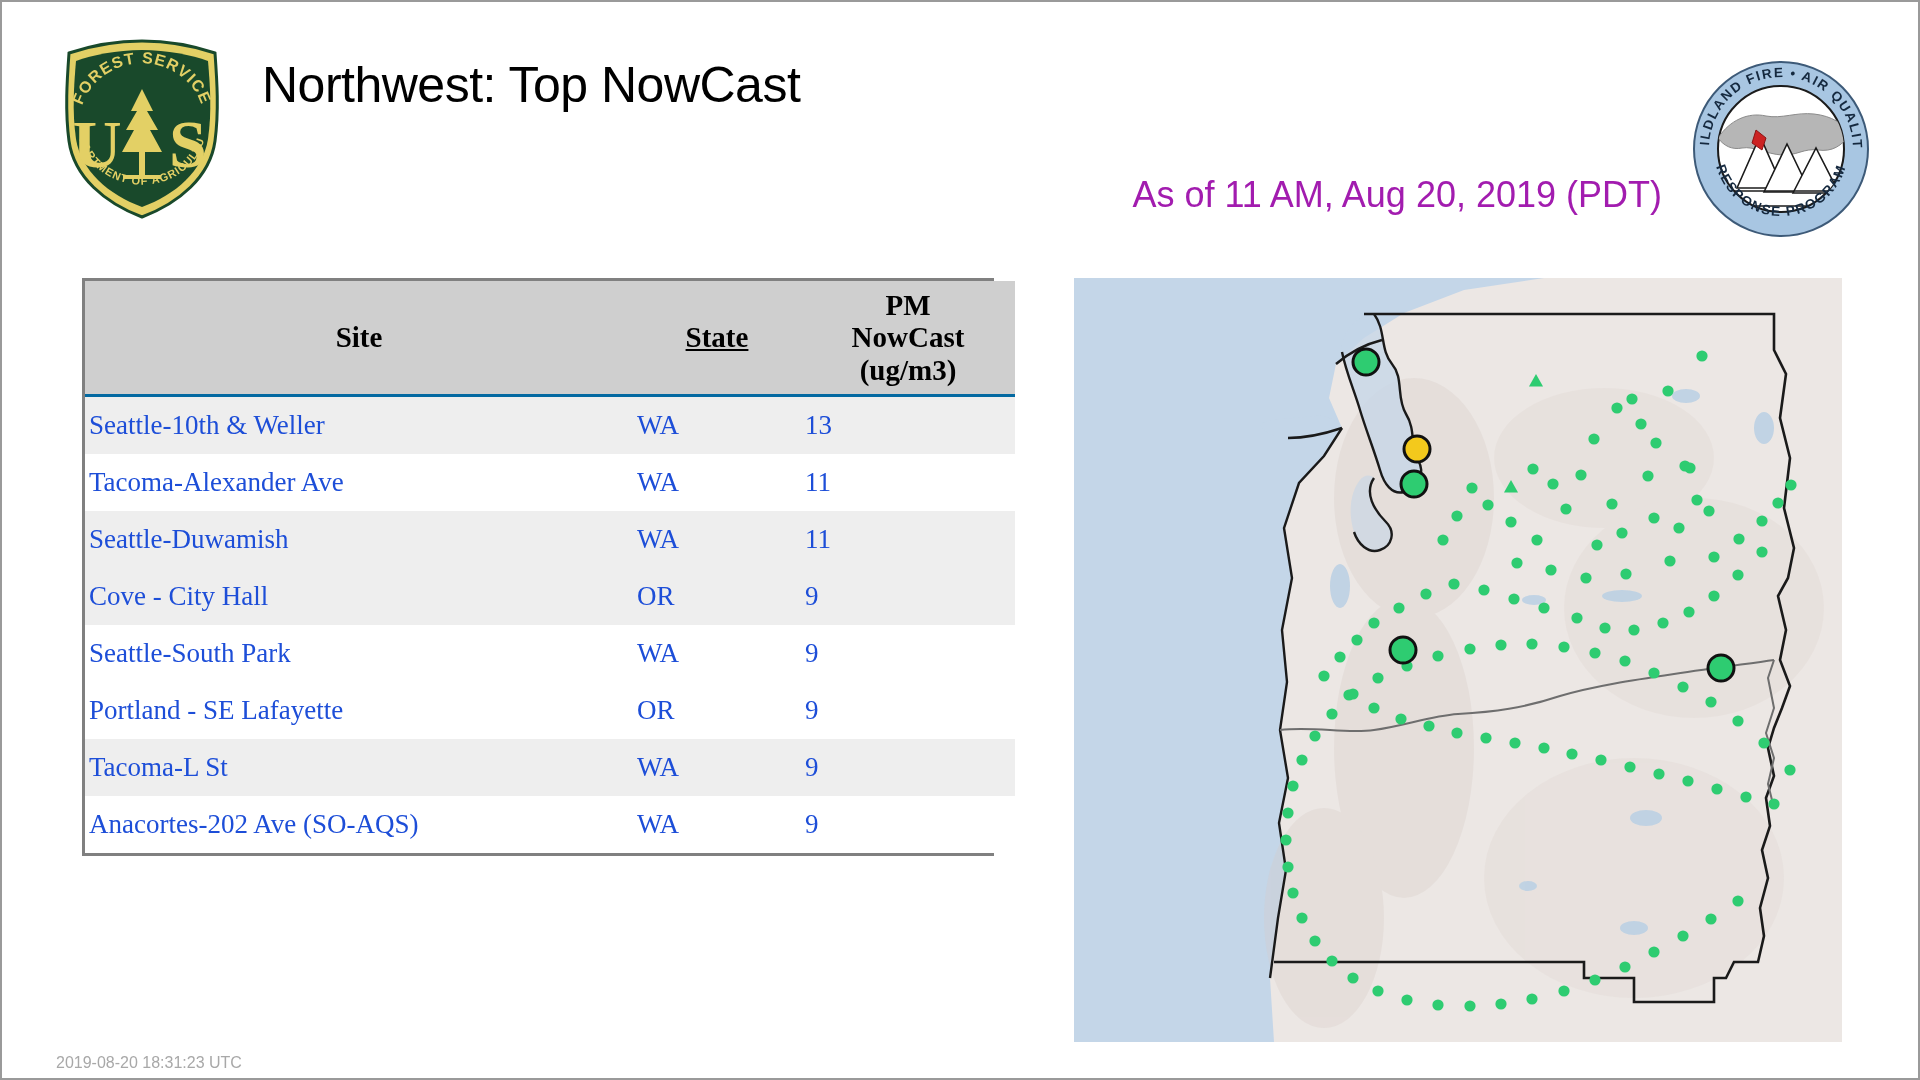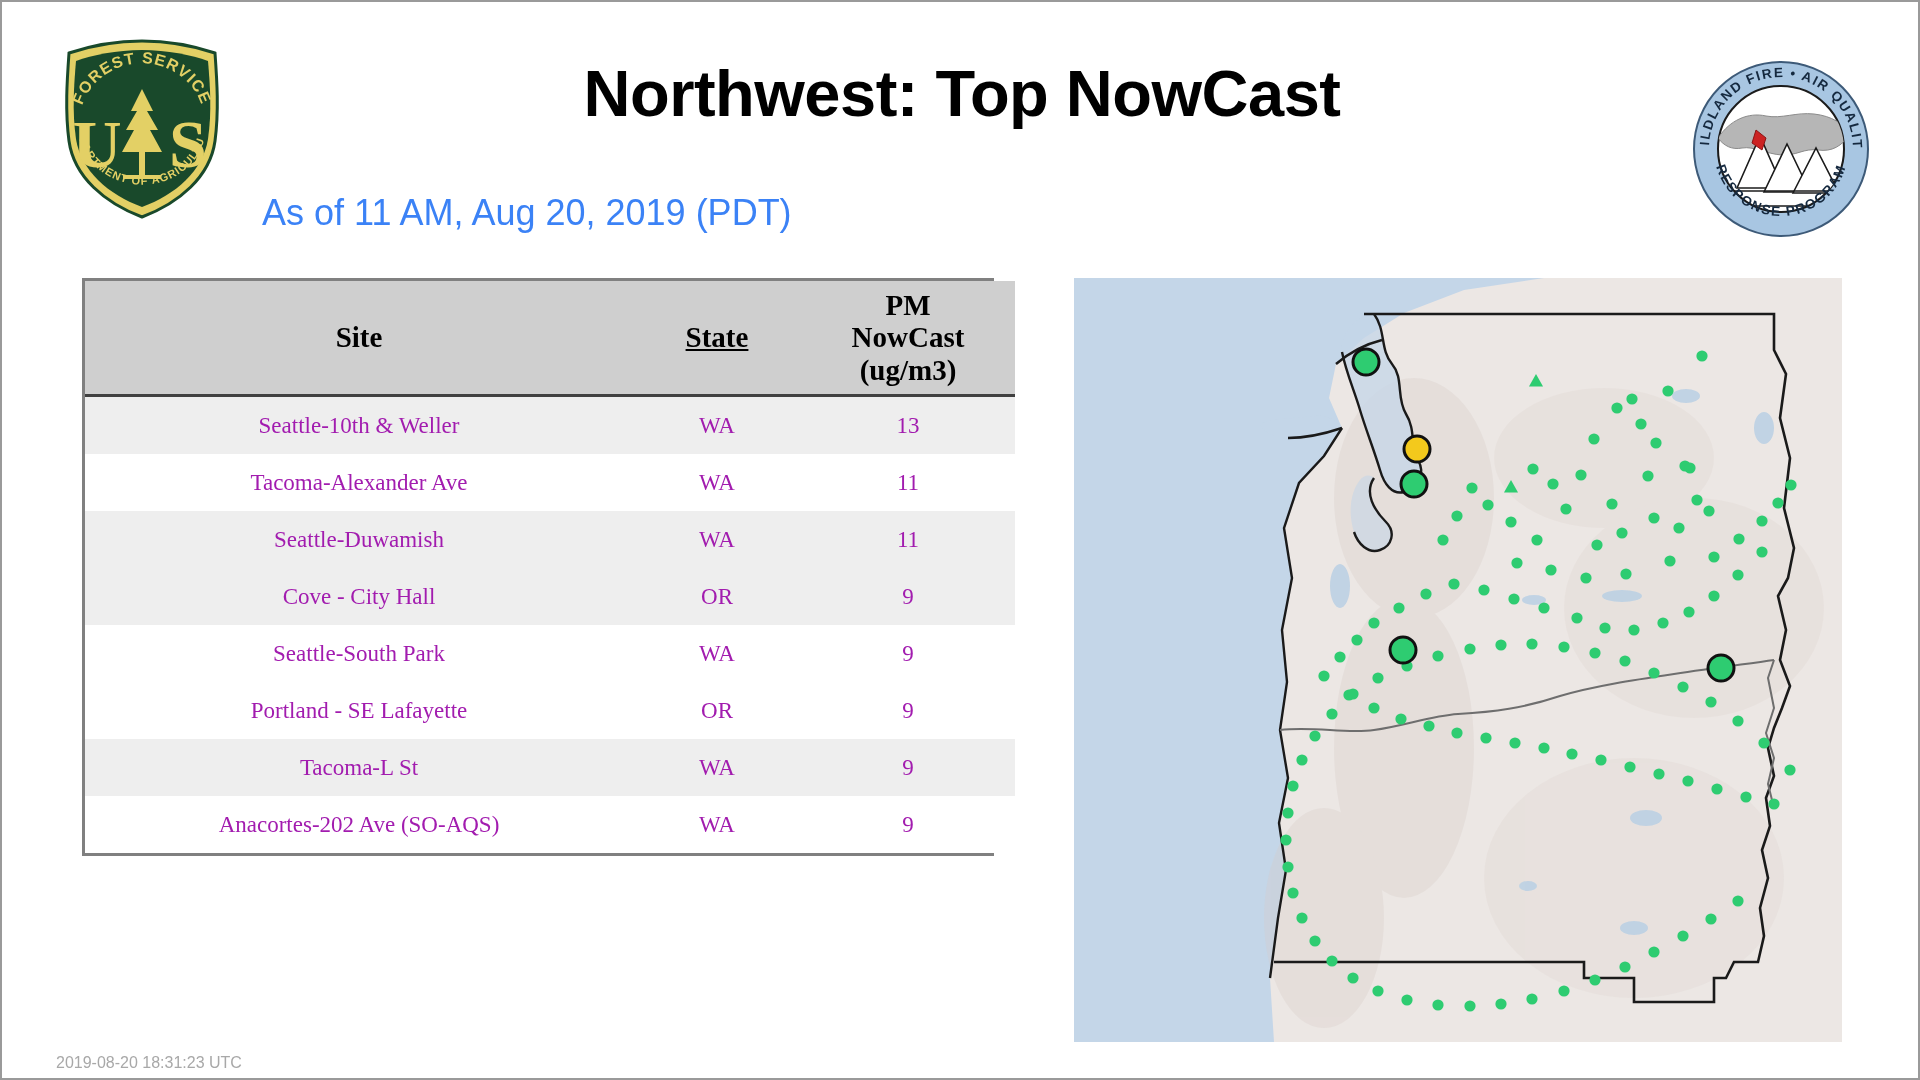--- a/index.html
+++ b/index.html
@@ -29,35 +29,35 @@
   }
   #wfaqrp-logo {
     position: absolute;
     left: 1690px; top: 58px;
     width: 178px; height: 178px;
   }
   #title {
     position: absolute;
     left: 260px; top: 54px;
     width: 1400px;
-    text-align: center;
-    font-size: 65px;
-    font-weight: 700;
+    text-align: left;
+    font-size: 50px;
+    font-weight: 400;
     color: #000000;
     letter-spacing: -0.5px;
     white-space: nowrap;
   }
   #subtitle {
     position: absolute;
-    left: 260px; top: 190px;
+    left: 260px; top: 172px;
     width: 1400px;
-    text-align: left;
+    text-align: right;
     font-size: 36px;
     font-weight: 400;
-    color: #3b82f6;
+    color: #a21caf;
     white-space: nowrap;
   }
 
   
   #table-wrap {
     position: absolute;
     left: 80px; top: 276px;
     width: 912px;
     box-sizing: border-box;
     border: 3px solid #808080;
@@ -70,30 +70,29 @@
     font-family: "Liberation Serif", serif;
   }
   table.nowcast th {
     background: #cfcfcf;
     color: #000000;
     font-weight: bold;
     font-size: 29px;
     text-align: center;
     vertical-align: middle;
     padding: 8px 4px;
-    border-bottom: 3px solid #404040;
+    border-bottom: 3px solid #0369a1;
     line-height: 1.12;
   }
   table.nowcast th.col-site   { width: 540px; }
   table.nowcast th.col-state  { width: 160px; text-decoration: underline; }
   table.nowcast th.col-value  { width: 206px; }
   table.nowcast td {
-    font-size: 23px;
-    text-align: center;
-    color: #a21caf;
+    font-size: 27px;
+    color: #1d4ed8;
     height: 57px;
     padding: 0 4px;
     white-space: nowrap;
   }
   table.nowcast tbody tr.odd  { background: #eeeeee; }
   table.nowcast tbody tr.even { background: #ffffff; }
 
   
   #map {
     position: absolute;

